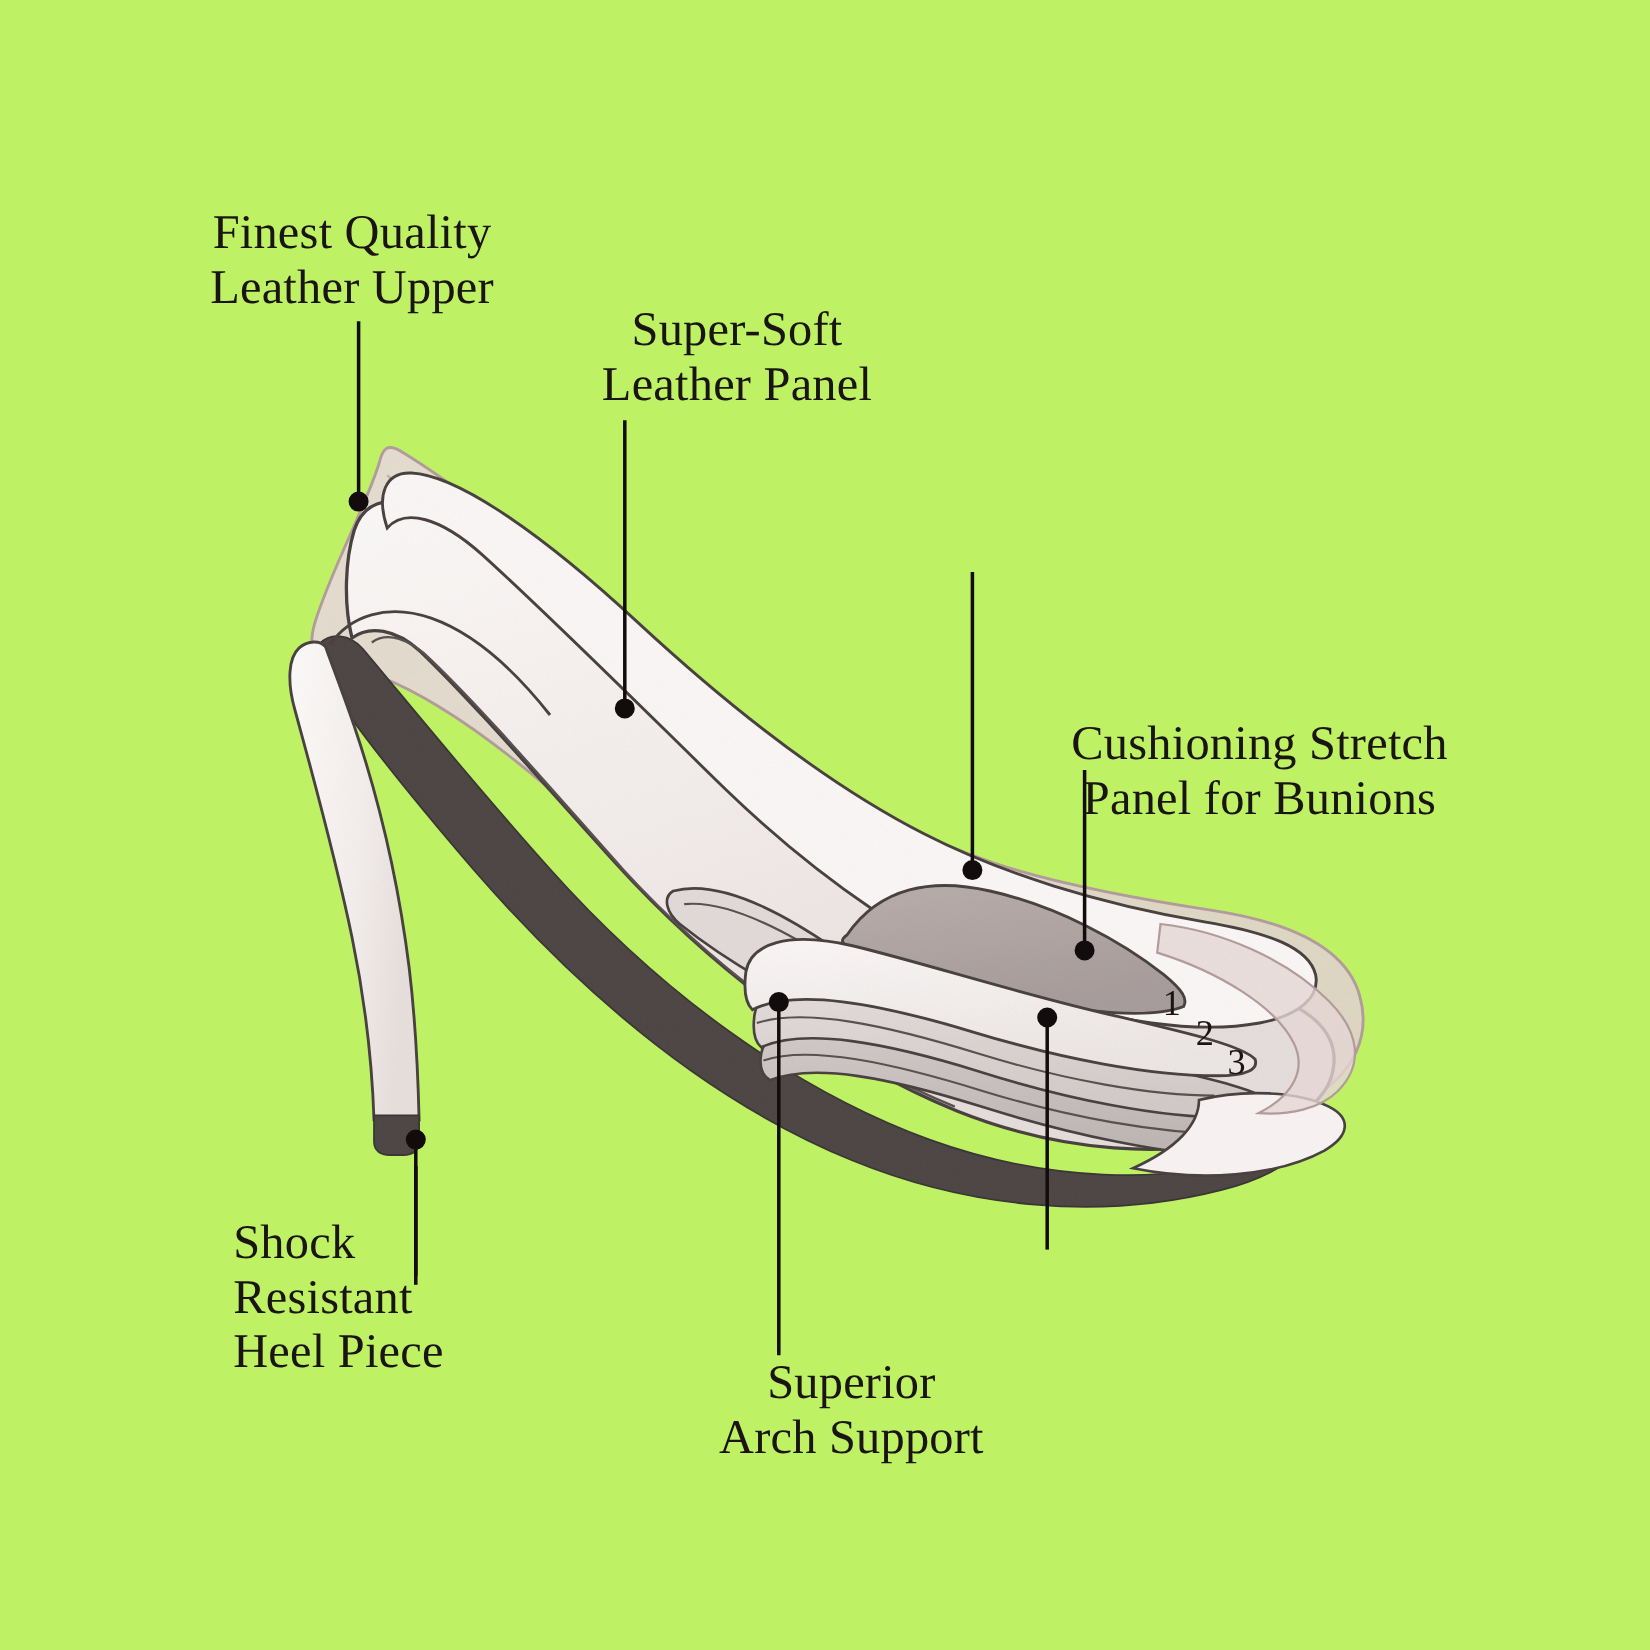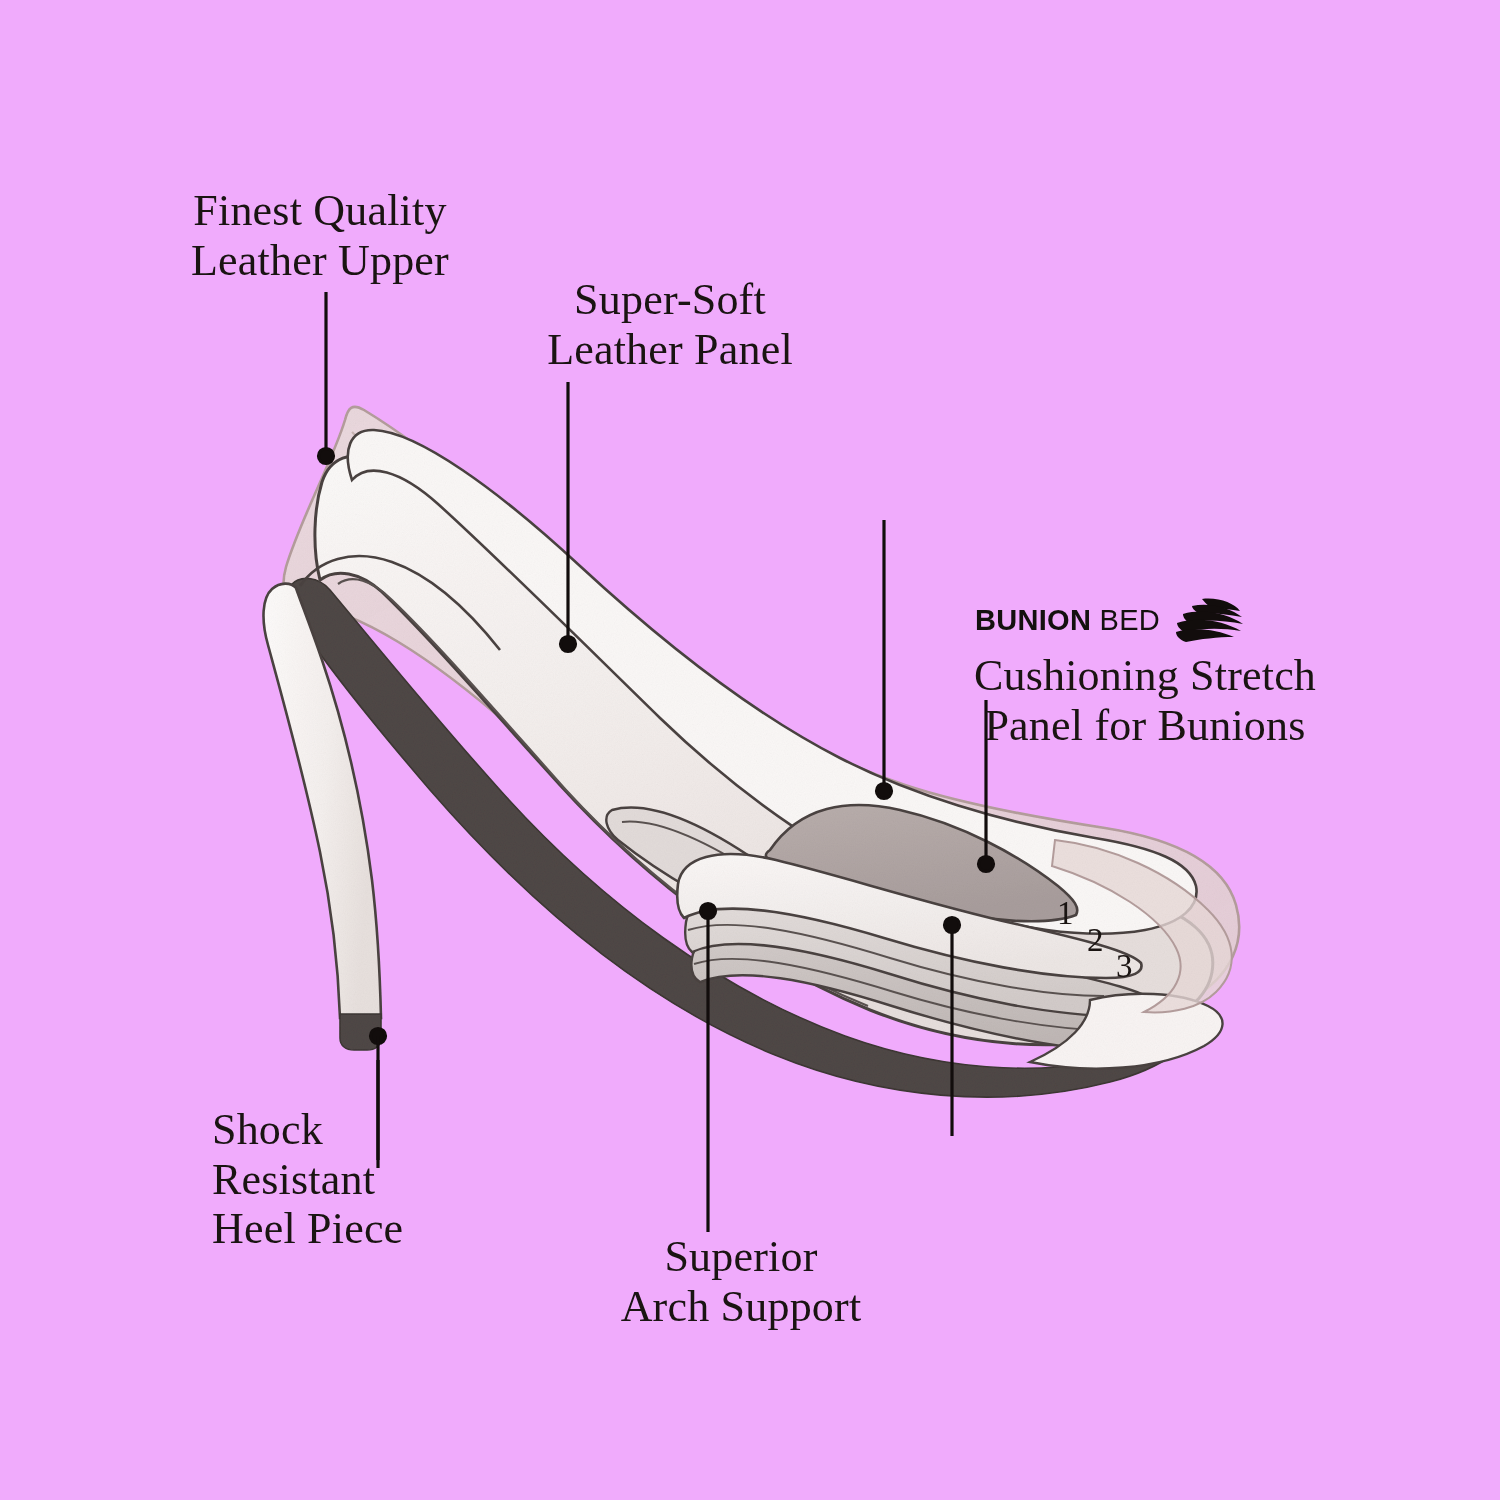--- a/index.html
+++ b/index.html
@@ -33,21 +33,21 @@
   .label.c { text-align: center; }
   .label.l { text-align: left; }
   .label.r { text-align: right; }
 
   
   #lbl-upper   { left: 55px;  top: 186px;  width: 530px; }
   #lbl-lining  { left: 400px; top: 275px;  width: 540px; }
   #lbl-topline { left: 745px; top: 414px;  width: 420px; }
   #lbl-bunion  { left: 920px; top: 651px;  width: 450px; }
   #lbl-shock   { left: 212px; top: 1105px; width: 330px; }
-  #lbl-arch    { left: 541px; top: 1232px; width: 400px; }
+  #lbl-arch    { left: 574px; top: 1232px; width: 400px; }
   #lbl-foam    { left: 890px; top: 1138px; width: 450px; }
 
   
   #logo {
     position: absolute;
     left: 975px;
     top: 600px;
     display: flex;
     align-items: center;
     gap: 12px;
@@ -70,21 +70,21 @@
     font-size: 33px;
     color: #1a1412;
   }
   #num1 { left: 1057px; top: 895px; }
   #num2 { left: 1087px; top: 922px; }
   #num3 { left: 1116px; top: 948px; }
 </style>
 </head>
 <body style="background: rgb(251, 232, 228);">
 
-<div id="canvas" style="background: #f0abfc;">
+<div id="canvas" style="background: #bef264;">
 
   <svg class="shoe-svg" viewBox="0 0 1500 1500">
     <defs>
       <linearGradient id="gLining" x1="0" y1="0" x2="0.4" y2="1">
         <stop offset="0%" stop-color="#fbf9f8"></stop>
         <stop offset="55%" stop-color="#f2ecea"></stop>
         <stop offset="100%" stop-color="#e6dedc"></stop>
       </linearGradient>
       <linearGradient id="gHeel" x1="0" y1="0" x2="1" y2="0.3">
         <stop offset="0%" stop-color="#fdfbfa"></stop>
@@ -293,30 +293,18 @@
 Resistant
 Heel Piece</div>
 
   <div class="label c" id="lbl-bunion">Cushioning Stretch
 Panel for Bunions</div>
 
   <div class="label c" id="lbl-arch">Superior
 Arch Support</div>
 
 
-  <div id="logo">
-    <div class="wordmark"><b>BUNION</b> <span class="light">BED</span></div>
-    <svg class="mark" viewBox="0 0 72 46">
-      <g fill="#120d0c">
-        <path d="M30 2 C 46 0, 62 6, 68 14 C 60 13, 48 11, 38 10 C 34 7, 32 4, 30 2 Z"></path>
-        <path d="M20 9 C 38 5, 58 11, 70 20 C 56 18, 40 15, 26 16 C 22 13, 20 11, 20 9 Z"></path>
-        <path d="M11 17 C 32 11, 56 17, 71 27 C 54 24, 34 22, 16 25 C 12 22, 11 19, 11 17 Z"></path>
-        <path d="M5 26 C 26 19, 52 24, 69 34 C 50 31, 30 31, 12 35 C 7 32, 5 28, 5 26 Z"></path>
-        <path d="M4 35 C 20 30, 44 32, 62 40 C 46 40, 28 42, 14 45 C 8 43, 4 39, 4 35 Z"></path>
-      </g>
-    </svg>
-  </div>
 
   <div class="layer-num" id="num1">1</div>
   <div class="layer-num" id="num2">2</div>
   <div class="layer-num" id="num3">3</div>
 
 </div>
 
 </body></html>

